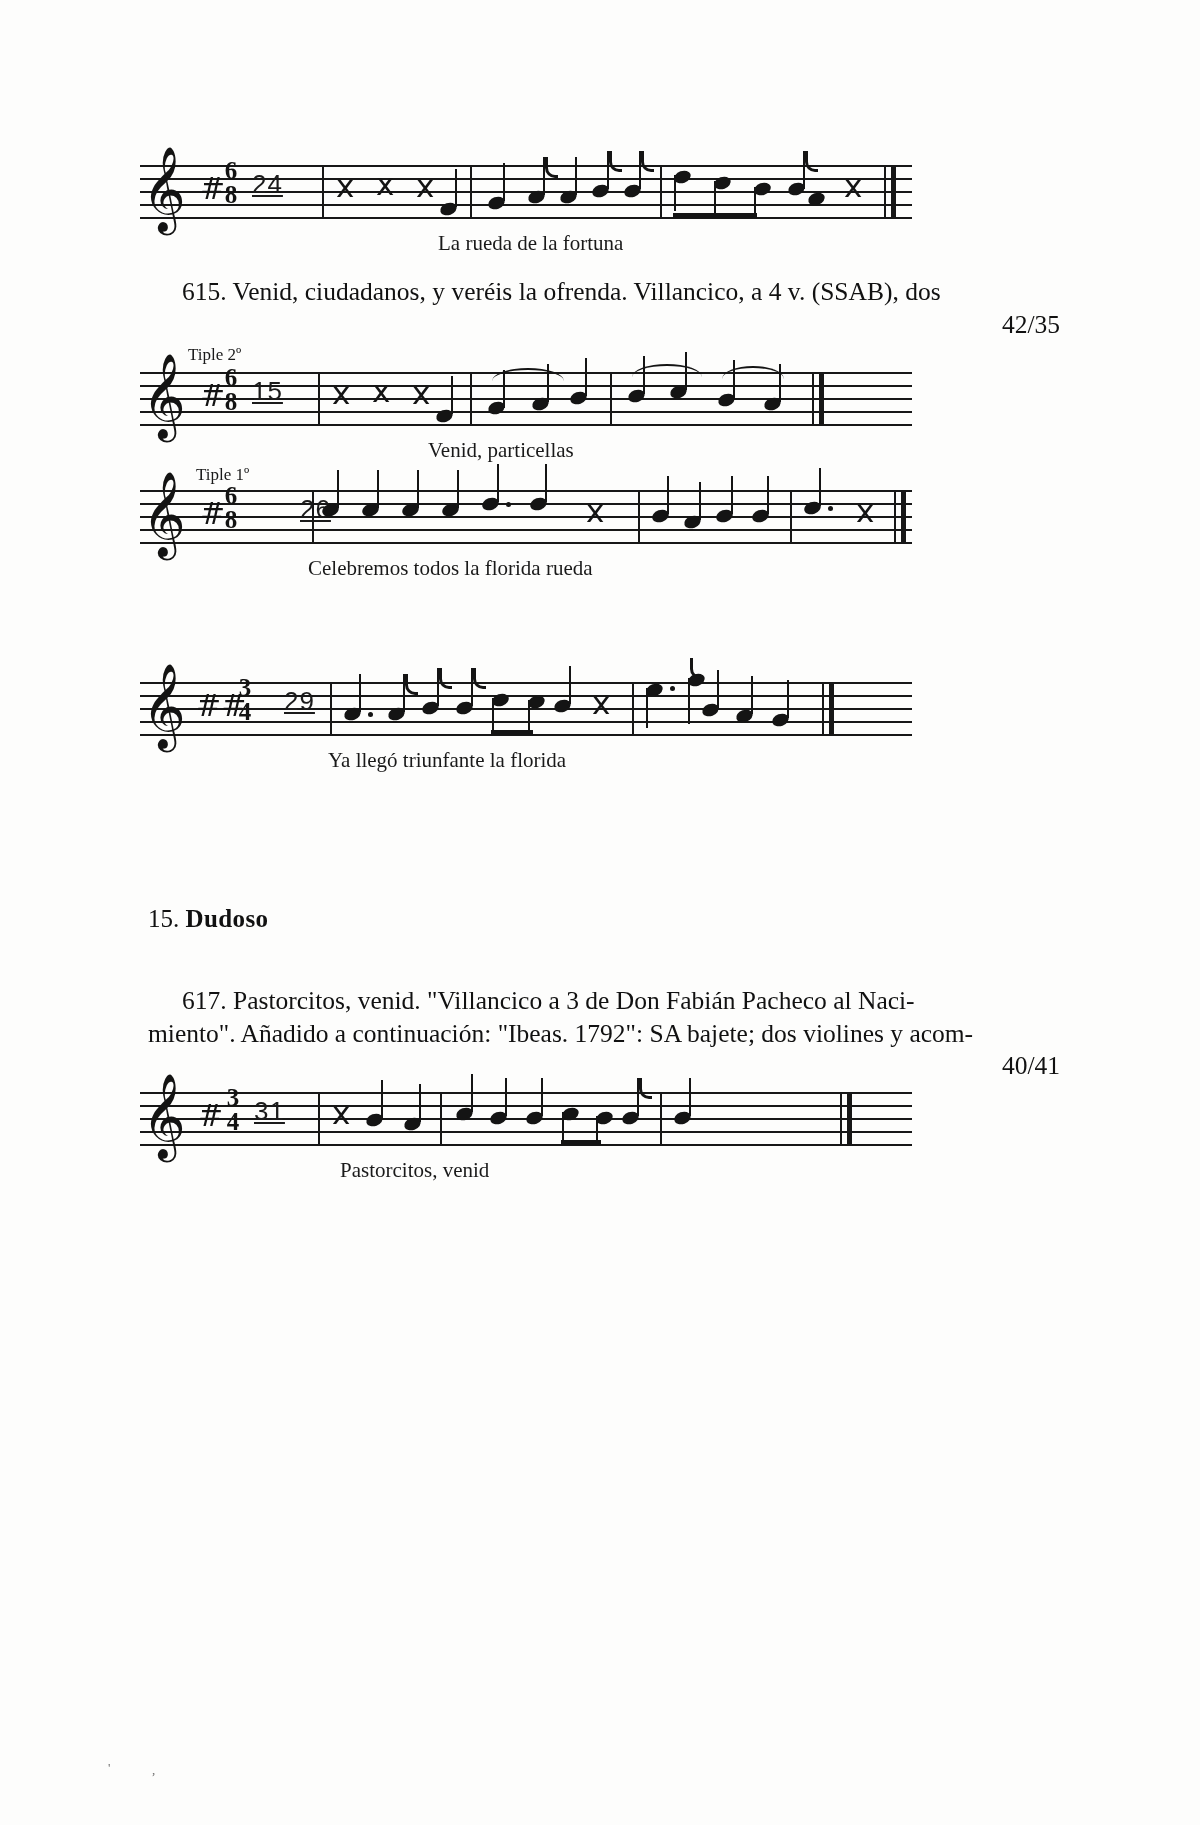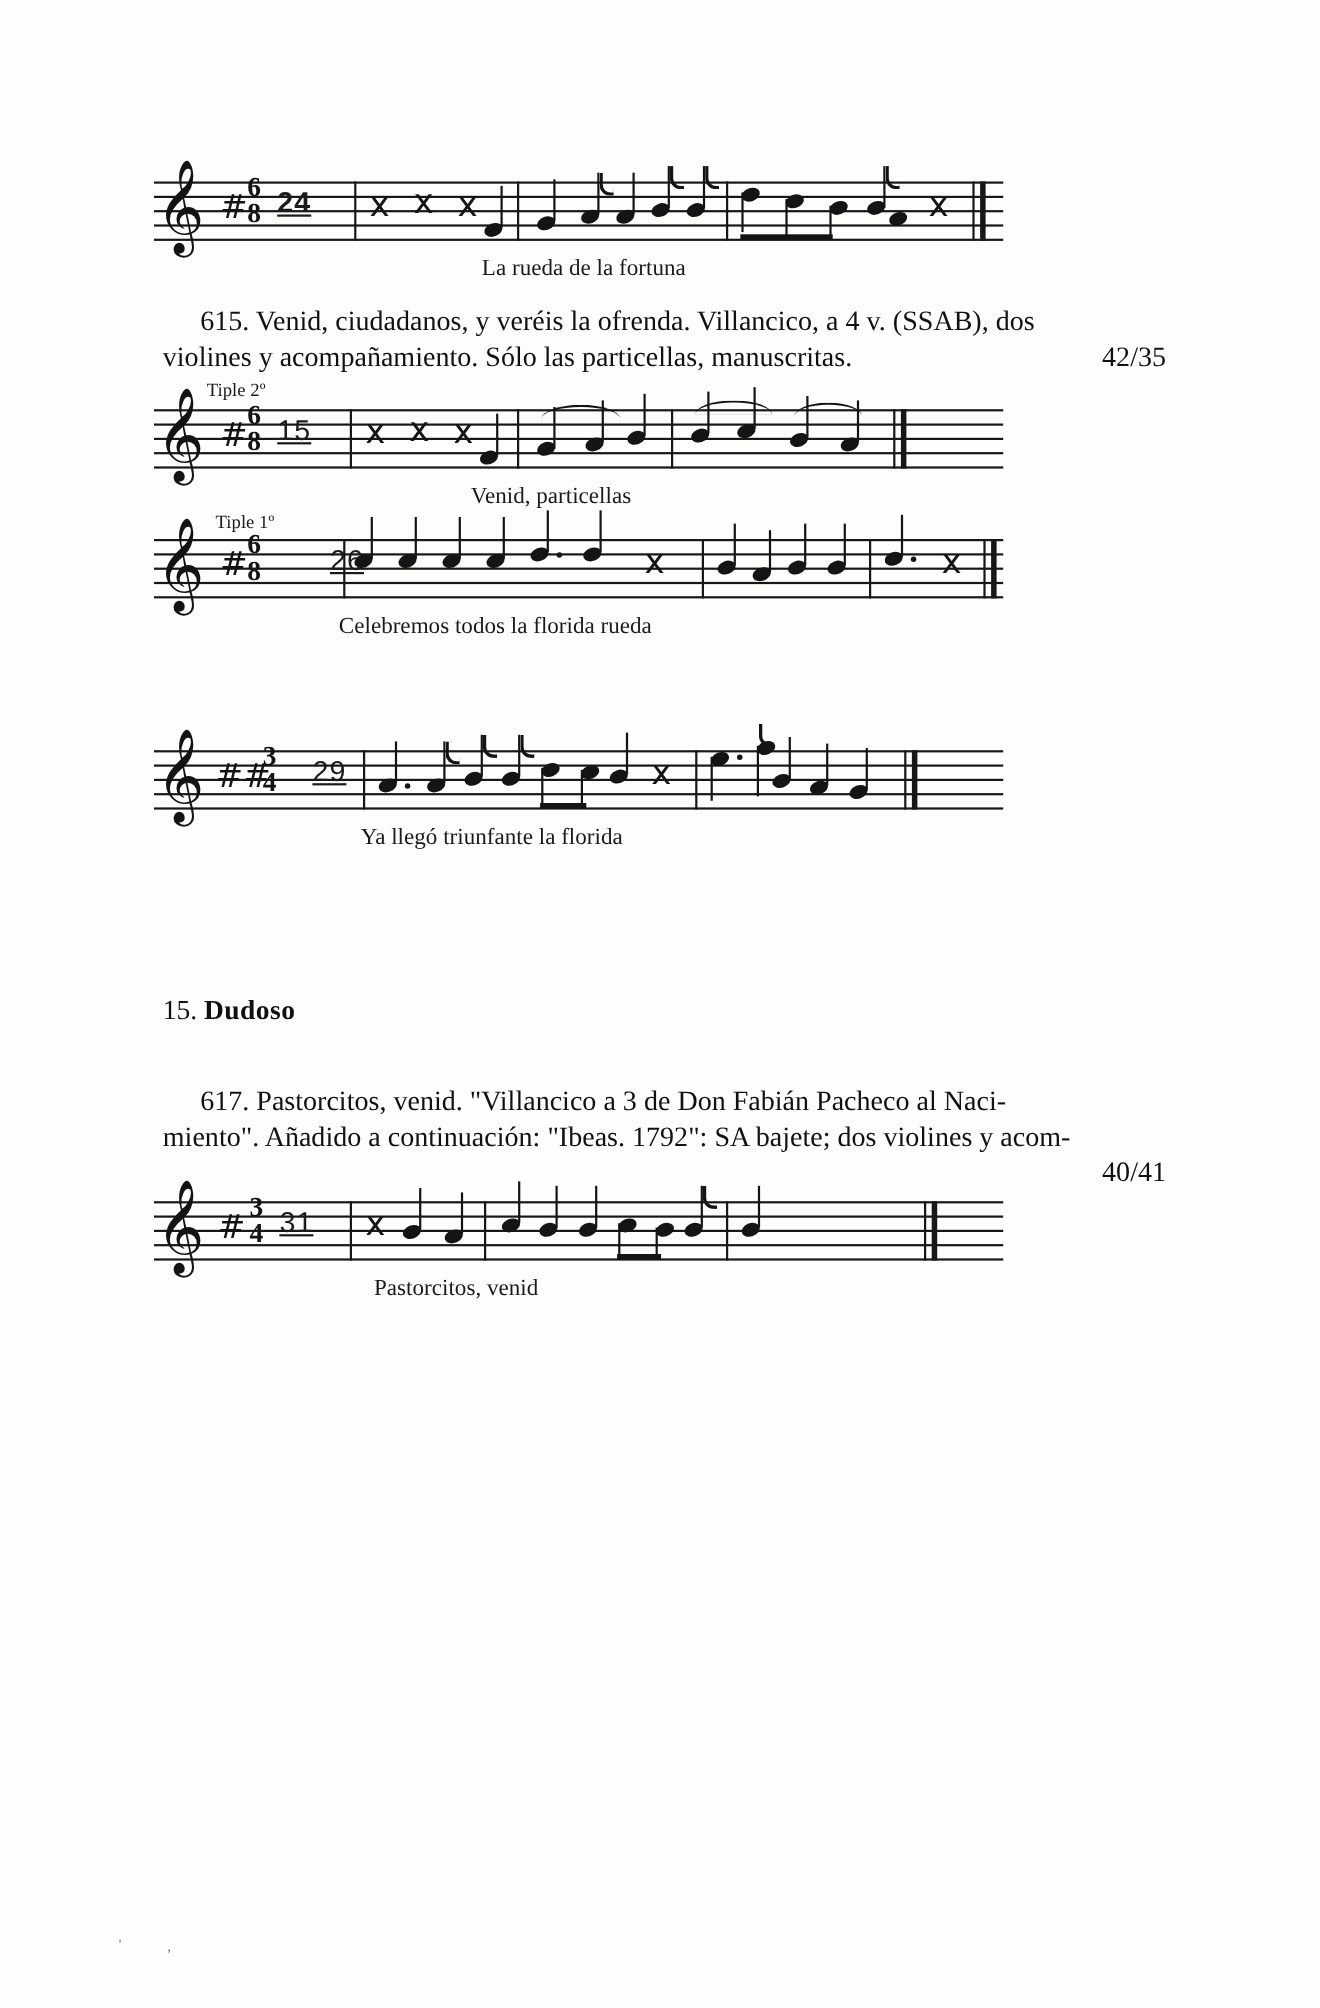--- a/index.html
+++ b/index.html
@@ -219,21 +219,21 @@
       <div class="line l2"></div>
       <div class="line l3"></div>
       <div class="line l4"></div>
 
       <div class="clef">𝄞</div>
       <div class="sharp" style="left:60px;">#</div>
       <div class="timesig" style="left:78px; width:26px;">
         <span>6</span>
         <span>8</span>
       </div>
-      <div class="measure-no" style="left:112px;font-weight:bold;">24</div>
+      <div class="measure-no" style="left:112px;">24</div>
 
       <div class="barline" style="left:182px;"></div>
 
       <div class="rest" style="left:196px; top:6px;">x</div>
       <div class="rest" style="left:236px; top:4px;">x</div>
       <div class="rest" style="left:276px; top:6px;">x</div>
 
       <div class="nh" style="left:300px; top:38px;"></div>
       <div class="stem" style="left:315px; top:4px;"></div>
 
@@ -278,21 +278,20 @@
         <i style="left:0; width:2px;"></i>
         <i style="left:7px; width:5px;"></i>
       </div>
     </div>
     <div class="incipit-text" style="left:298px; top:66px;">La rueda de la fortuna</div>
   </div>
 
   <div class="entry" style="top:276px;">
     <span class="indent"></span><span class="num">615.</span>
     <span class="title">Venid, ciudadanos, y veréis la ofrenda.</span><span> Villancico, a 4 v. (SSAB), dos</span><br>
-    <span>violines y acompañamiento. Sólo las particellas, manuscritas.</span>
     <span class="sig">42/35</span>
   </div>
 
   <div class="voice-label" style="left:188px; top:345px;">Tiple 2º</div>
   <div class="staff-block" style="left:140px; top:372px; width:772px;">
     <div class="staff">
       <div class="line l0"></div>
       <div class="line l1"></div>
       <div class="line l2"></div>
       <div class="line l3"></div>

